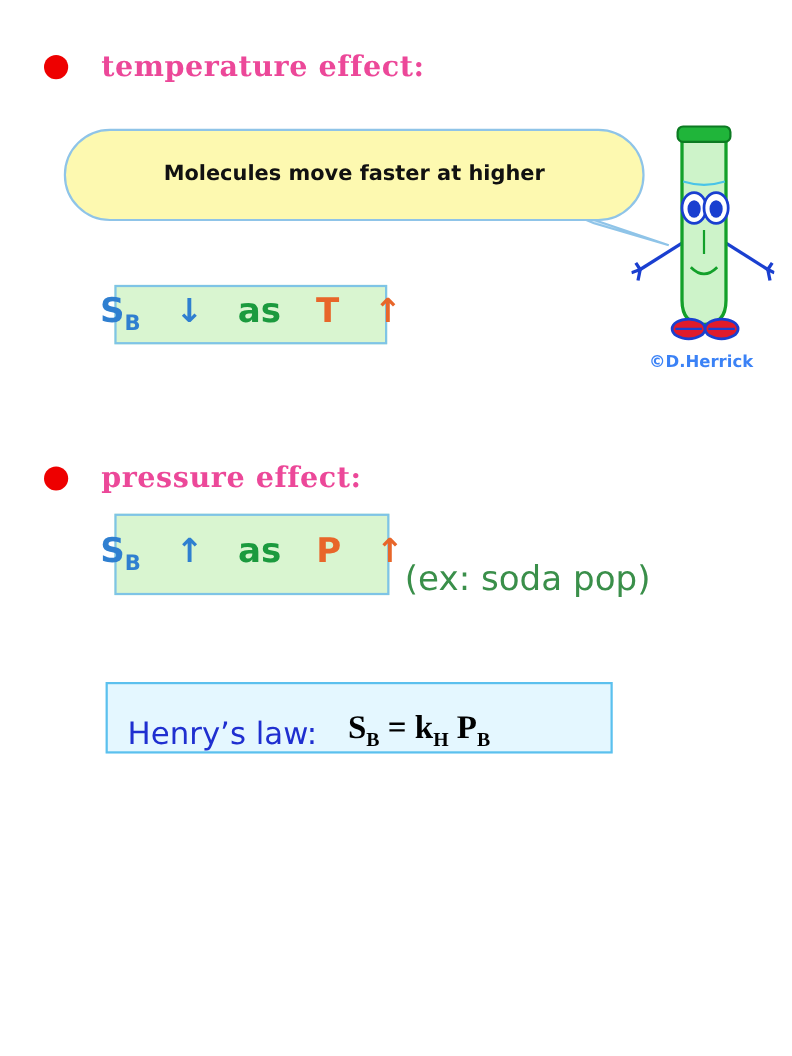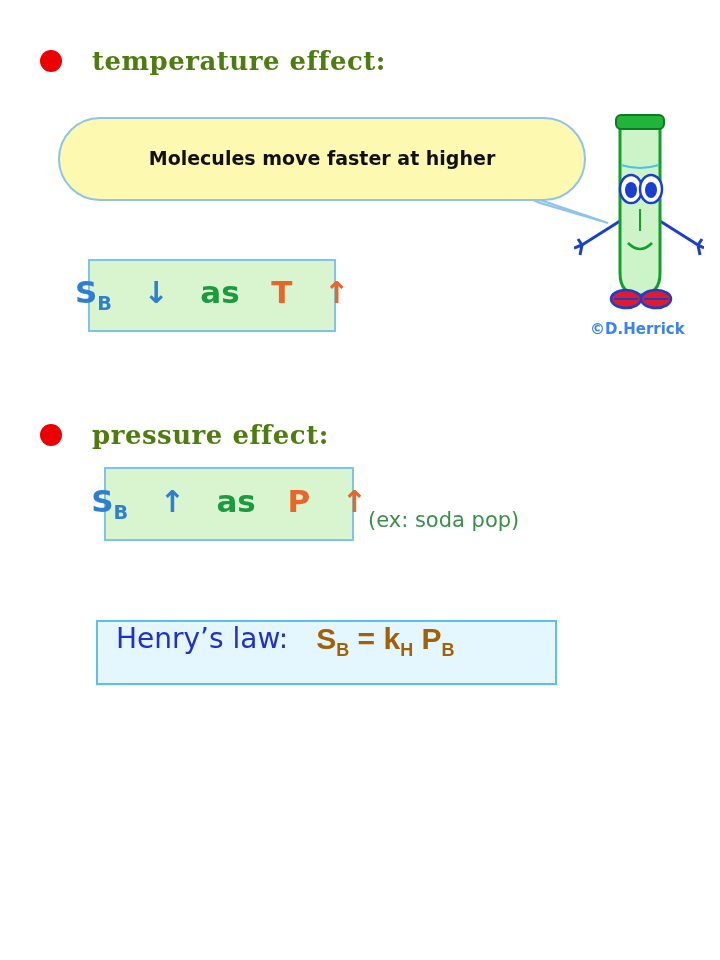--- a/index.html
+++ b/index.html
@@ -23,21 +23,21 @@
   }
   .bullet-dot {
     width: 22px;
     height: 22px;
     border-radius: 50%;
     background: #ee0000;
     flex: 0 0 auto;
   }
   .bullet-label {
     margin-left: 30px;
-    color: #4d7c0f;
+    color: #ec4899;
     font-family: "DejaVu Serif", serif;
     font-size: 26px;
     font-weight: bold;
     letter-spacing: 0.5px;
     white-space: nowrap;
   }
 
   #bullet-temperature { left: 40px; top: 46px; }
   #bullet-pressure    { left: 40px; top: 420px; justify-content: flex-end; }
 
@@ -77,21 +77,21 @@
   
   .eqbox {
     position: absolute;
     background: #d9f5d0;
     border: 2px solid #7ec4e6;
     box-sizing: border-box;
     display: flex;
     align-items: center;
     justify-content: center;
   }
-  #eqbox-temp     { left: 88px; top: 259px; width: 248px; height: 73px; }
+  #eqbox-temp     { left: 104px; top: 259px; width: 248px; height: 54px; }
   #eqbox-pressure { left: 104px; top: 467px; width: 250px; height: 74px; }
 
   .eq {
     font-family: "DejaVu Sans", sans-serif;
     font-size: 31px;
     font-weight: bold;
     white-space: nowrap;
     line-height: 1;
   }
   .s-term  { color: #2f7fd0; }
@@ -102,47 +102,47 @@
   .arrow-orange{ color: #e8662a; font-size: 30px; }
   .eq .sp { display: inline-block; width: 10px; }
 
   
   #soda-note {
     position: absolute;
     left: 368px;
     top: 508px;
     color: #3a8f4a;
     font-family: "DejaVu Sans", sans-serif;
-    font-size: 21px;
+    font-size: 31px;
     white-space: nowrap;
   }
 
   
   #henry-box {
     position: absolute;
     left: 96px;
     top: 620px;
     width: 461px;
     height: 65px;
     background: #e4f7ff;
     border: 2px solid #5bc0ee;
     box-sizing: border-box;
     display: flex;
-    align-items: flex-start;
+    align-items: flex-end;
   }
   #henry-label {
     color: #1f2fd0;
     font-family: "DejaVu Sans", sans-serif;
     font-size: 28px;
     margin-left: 18px;
     white-space: nowrap;
   }
   #henry-formula {
-    color: #a16207;
-    font-family: Liberation Sans, sans-serif;
+    color: #000000;
+    font-family: Liberation Serif, serif;
     font-size: 30px;
     font-weight: bold;
     margin-left: 28px;
     white-space: nowrap;
   }
   #henry-formula sub { font-size: 0.6em; }
 
   
   #mascot {
     position: absolute;

